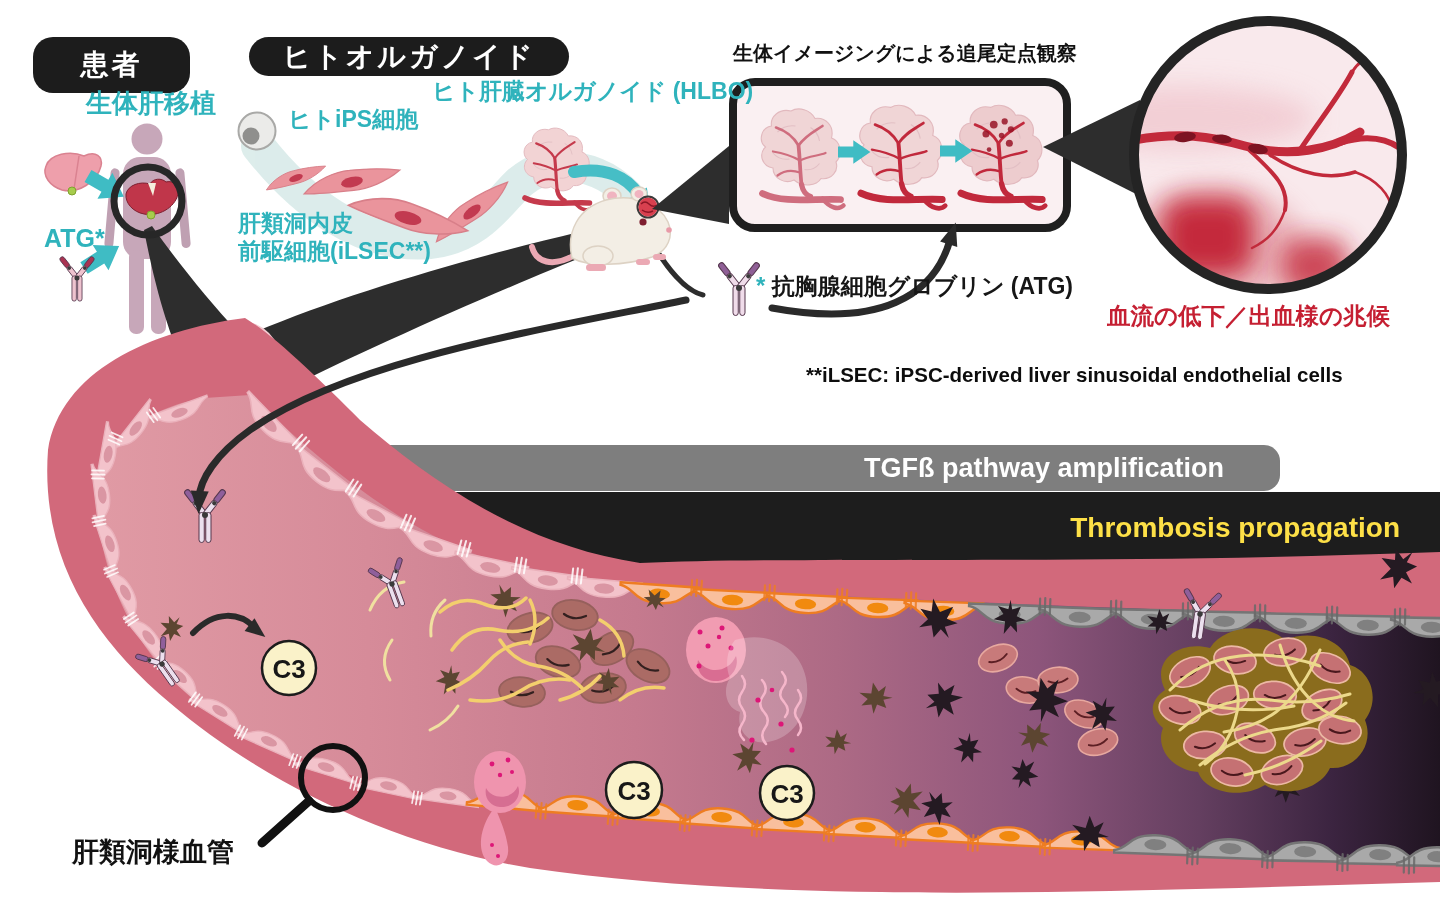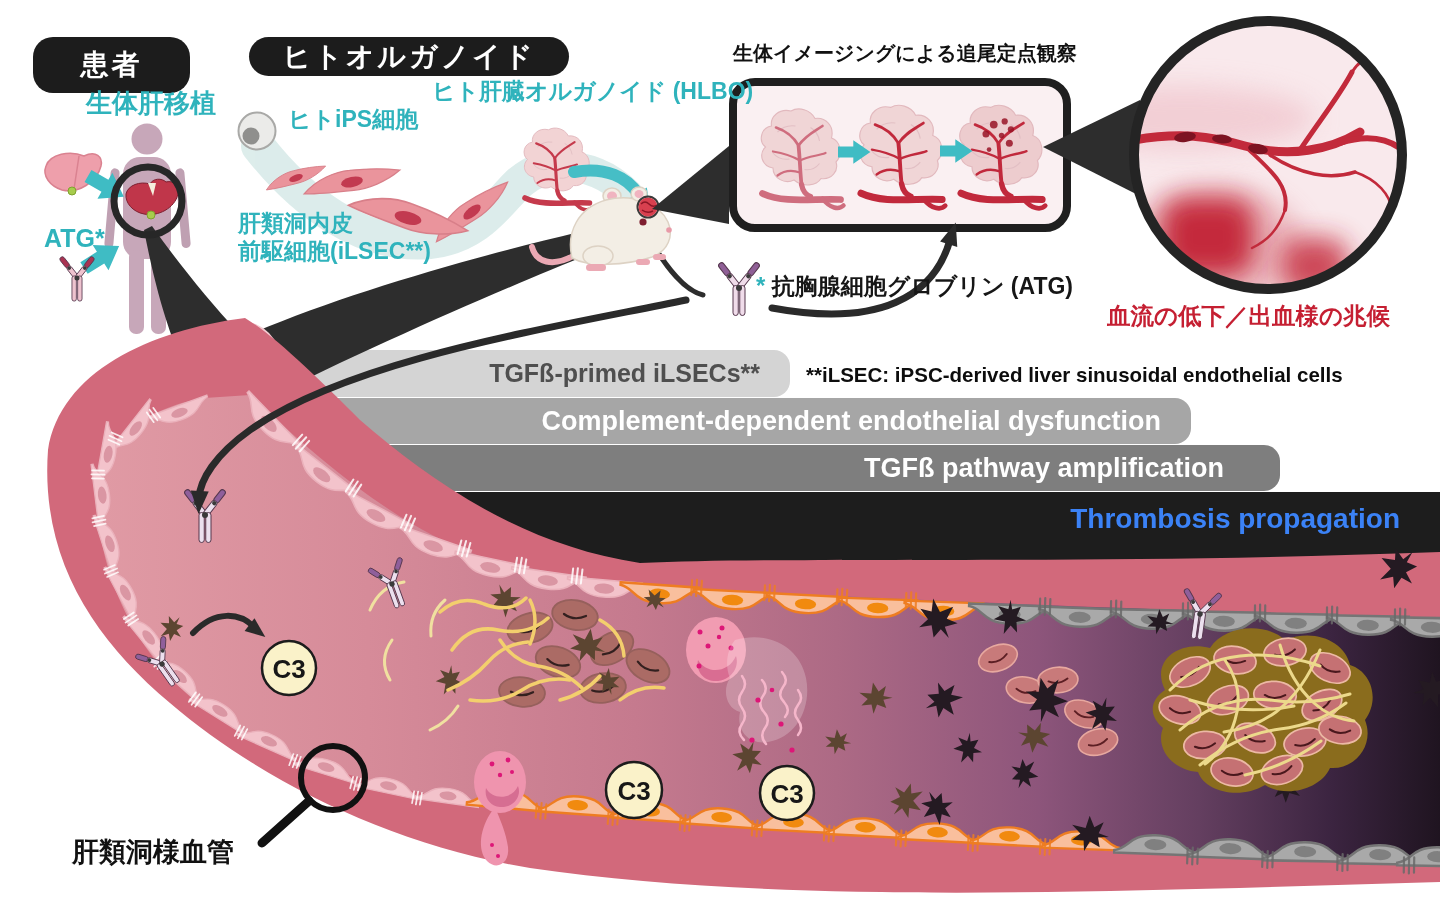--- a/index.html
+++ b/index.html
@@ -12,35 +12,29 @@
          font-size:28px;letter-spacing:3px;}
   .banner{position:absolute;z-index:2;display:flex;align-items:center;justify-content:flex-end;
           font-weight:bold;}
   .b1{left:258px;top:350px;width:532px;height:47px;background:#d4d4d4;border-radius:16px;
       color:#4f4f4f;font-size:25px;padding-right:30px;box-sizing:border-box;}
   .b2{left:258px;top:398px;width:933px;height:46px;background:#a6a6a6;border-radius:16px;
       color:#fff;font-size:27px;padding-right:30px;box-sizing:border-box;}
   .b3{left:335px;top:445px;width:945px;height:46px;background:#7e7e7e;border-radius:16px;
       color:#fff;font-size:27px;padding-right:56px;box-sizing:border-box;}
   .b4{left:420px;top:492px;width:1020px;height:78px;background:#1d1d1d;border-radius:20px 0 0 0;
-      color:#3b82f6;font-size:28px;padding:11px 40px 0 0;box-sizing:border-box;align-items:flex-start;}
+      color:#fde047;font-size:28px;padding:20px 40px 0 0;box-sizing:border-box;align-items:flex-start;}
   .teal{color:#2fb3bc;}
   .art{z-index:3;}
 </style>
 </head>
 <body>
 
 <div id="stage">
 
-  <div class="banner b1">
-    <span>TGFß-primed iLSECs**</span>
-    </div>
-  <div class="banner b2">
-    <span>Complement-dependent endothelial dysfunction</span>
-    </div>
   <div class="banner b3">
     <span>TGFß pathway amplification</span>
     </div>
   <div class="banner b4">
     <span>Thrombosis propagation</span>
     </div>
 
   <svg id="art" class="art" width="1440" height="900" viewBox="0 0 1440 900">
     <defs>
       <linearGradient id="lumG" x1="100" y1="0" x2="1440" y2="0" gradientUnits="userSpaceOnUse">

